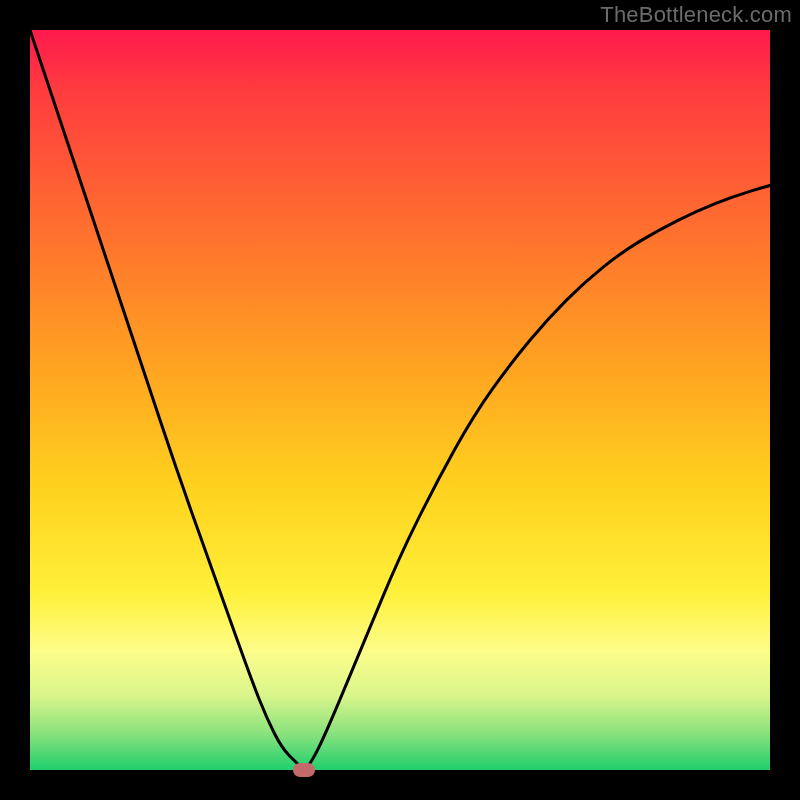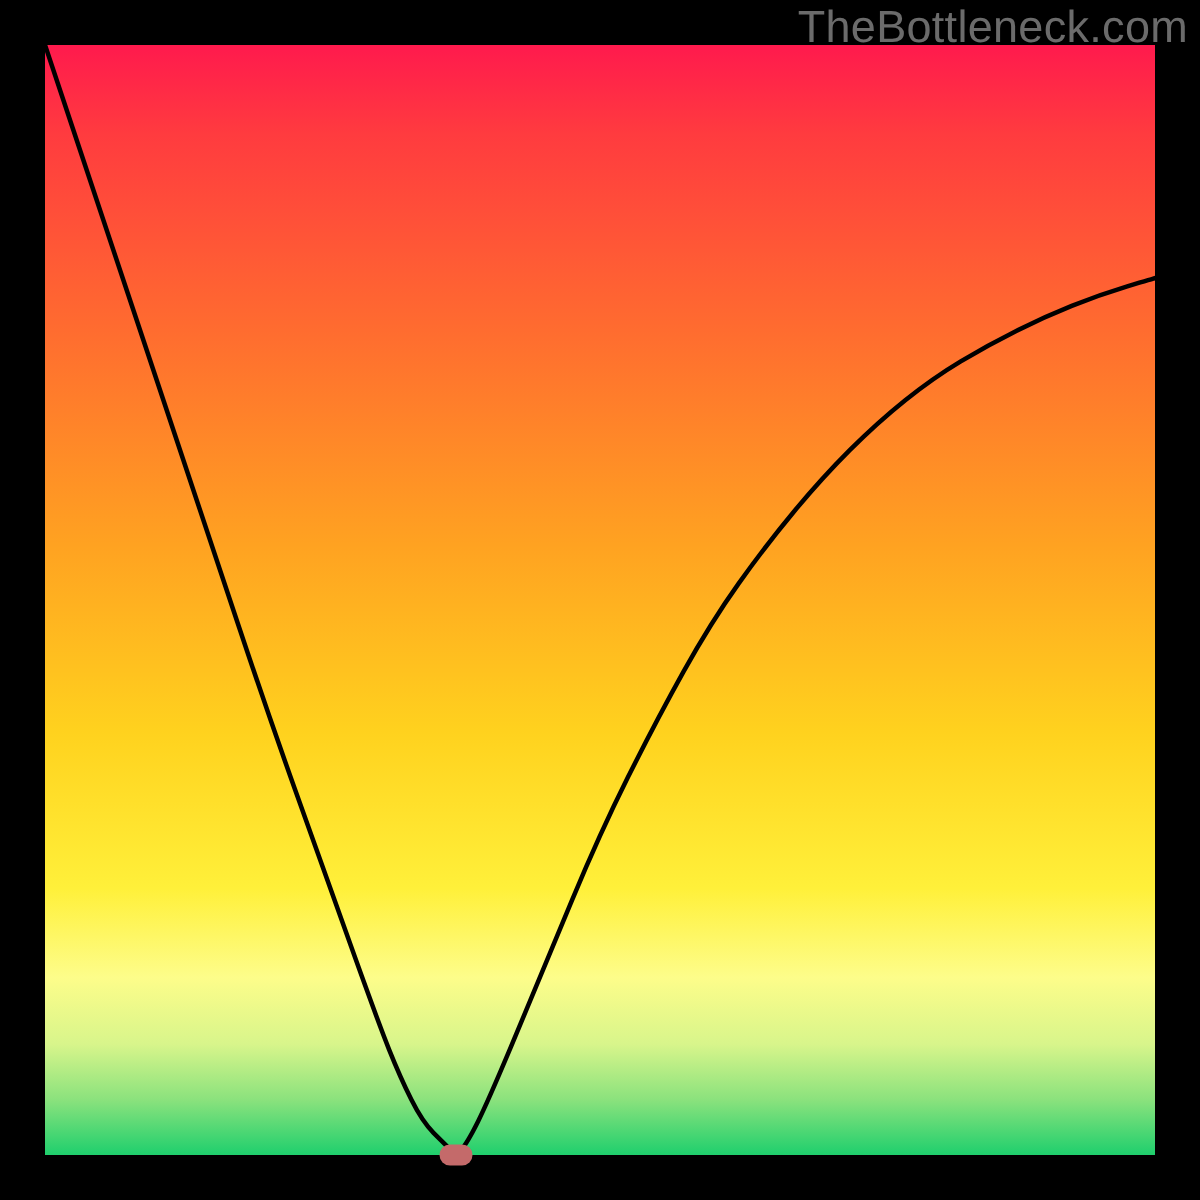--- a/index.html
+++ b/index.html
@@ -15,21 +15,21 @@
     position: relative;
     width: 800px;
     height: 800px;
     background: #000;
   }
   .watermark {
     position: absolute;
     top: 2px;
     right: 8px;
     color: #6b6b6b;
-    font-size: 30px;
+    font-size: 22px;
     font-weight: 500;
     letter-spacing: 0.2px;
     user-select: none;
   }
   .plot-area {
     position: absolute;
     left: 30px;
     top: 30px;
     width: 740px;
     height: 740px;

